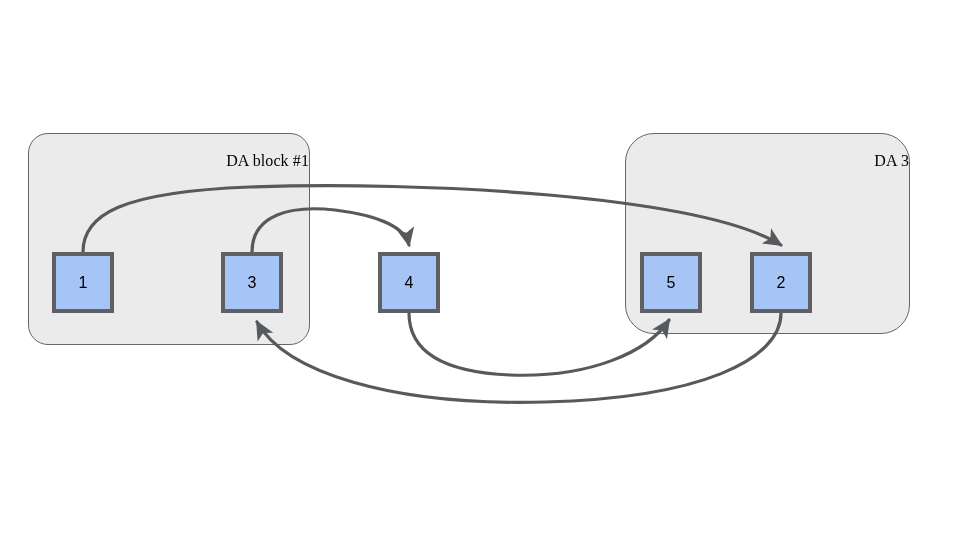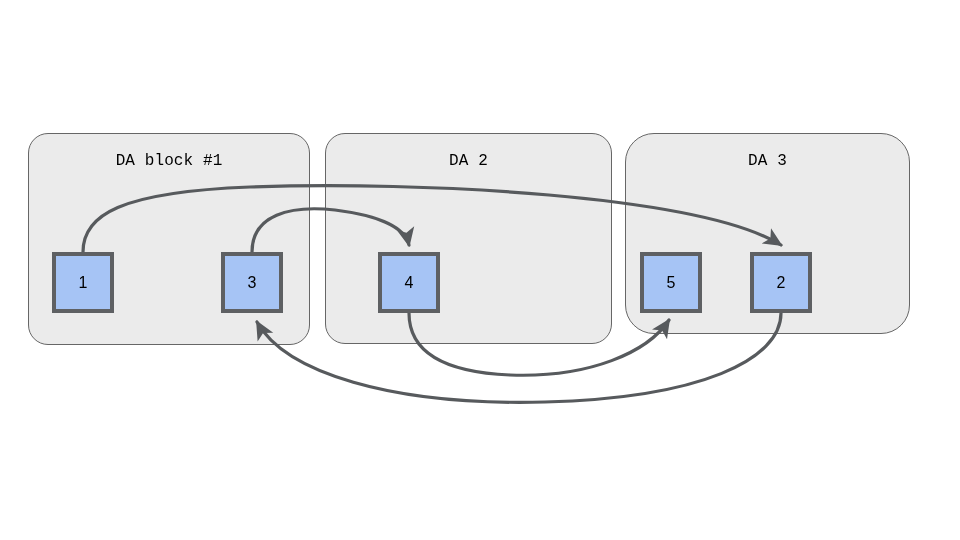--- a/index.html
+++ b/index.html
@@ -24,24 +24,24 @@
     background: #ebebeb;
     border: 1px solid #666666;
     border-radius: 20px;
     box-sizing: border-box;
   }
   .da-label {
     position: absolute;
     top: 18px;
     left: 0;
     width: 100%;
-    text-align: center;
+    text-align: right;
     font-size: 16px;
     color: #000000;
-    font-family: Liberation Mono, monospace;
+    font-family: Liberation Serif, serif;
     letter-spacing: 0.1px;
     white-space: nowrap;
   }
   .node-box {
     position: absolute;
     width: 62px;
     height: 61px;
     background: #a6c4f5;
     border: 4px solid #5e6063;
     box-sizing: border-box;
@@ -68,23 +68,20 @@
   }
 </style>
 </head>
 <body>
 
 <div id="canvas">
 
   <div class="da-group" id="group-0" style="left: 28px; top: 133px; width: 282px; height: 212px; background: rgb(235, 235, 235); border-color: rgb(102, 102, 102);">
     <div class="da-label">DA block #1</div>
   </div>
-  <div class="da-group" id="group-1" style="left: 325px; top: 133px; width: 287px; height: 211px; background: rgb(235, 235, 235); border-color: rgb(102, 102, 102);">
-    <div class="da-label">DA 2</div>
-  </div>
   <div class="da-group" id="group-2" style="left: 625px; top: 133px; width: 285px; height: 201px; background: rgb(235, 235, 235); border-color: rgb(102, 102, 102); border-radius: 29px;">
     <div class="da-label">DA 3</div>
   </div>
 
   <svg id="edge-layer" viewBox="0 0 960 540" xmlns="http://www.w3.org/2000/svg">
     <defs>
       <marker id="arrowhead" markerWidth="7" markerHeight="7" refX="5.4" refY="3.2" orient="auto" markerUnits="strokeWidth">
         <path d="M 0 0.4 L 6 3.2 L 0 6 L 1.5 3.2 Z" fill="#575a5d"></path>
       </marker>
     </defs>

